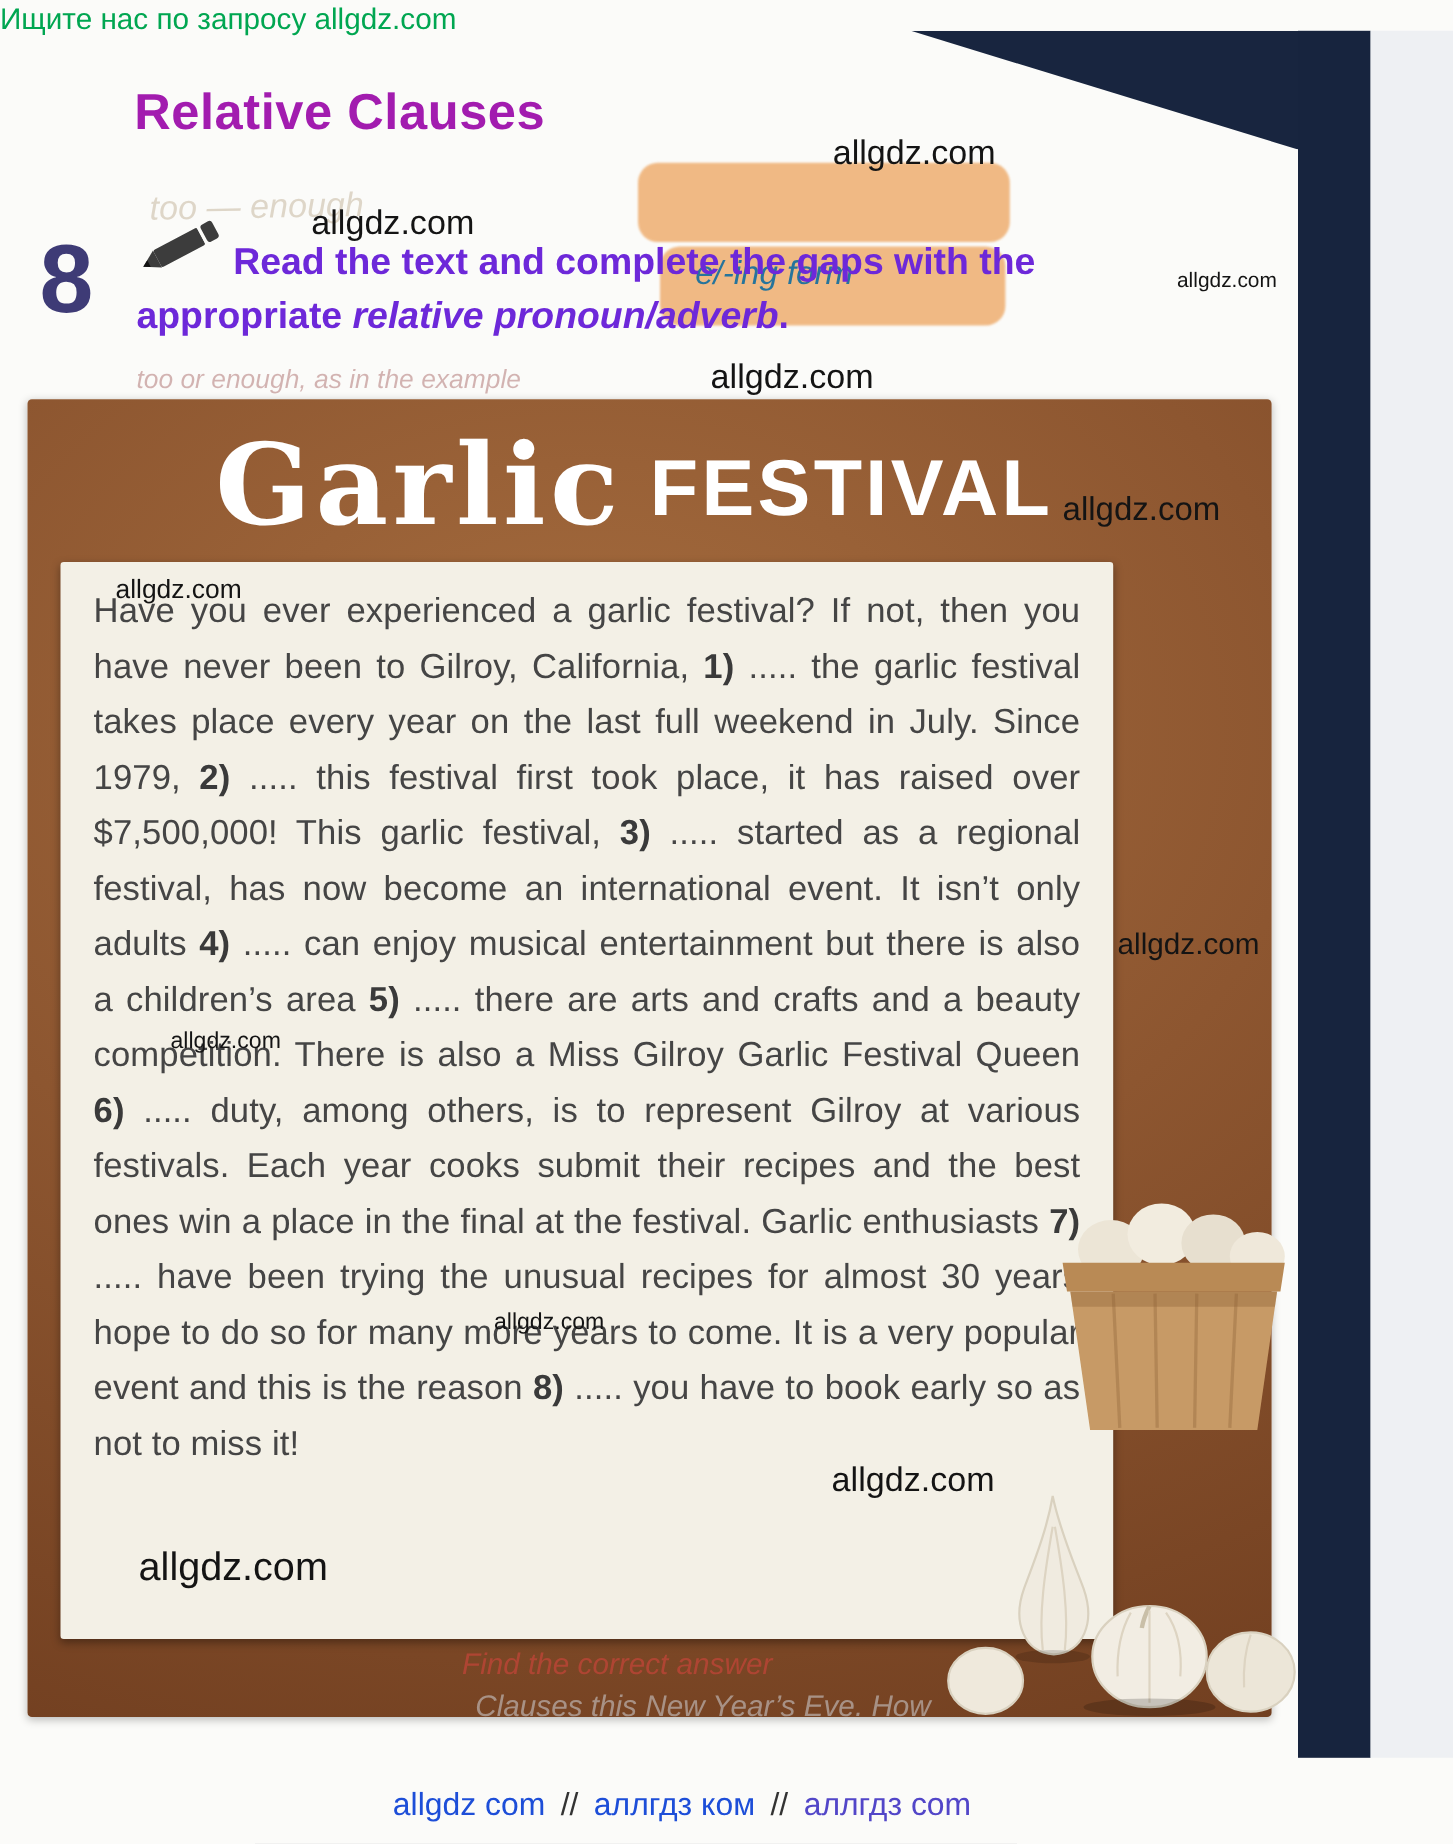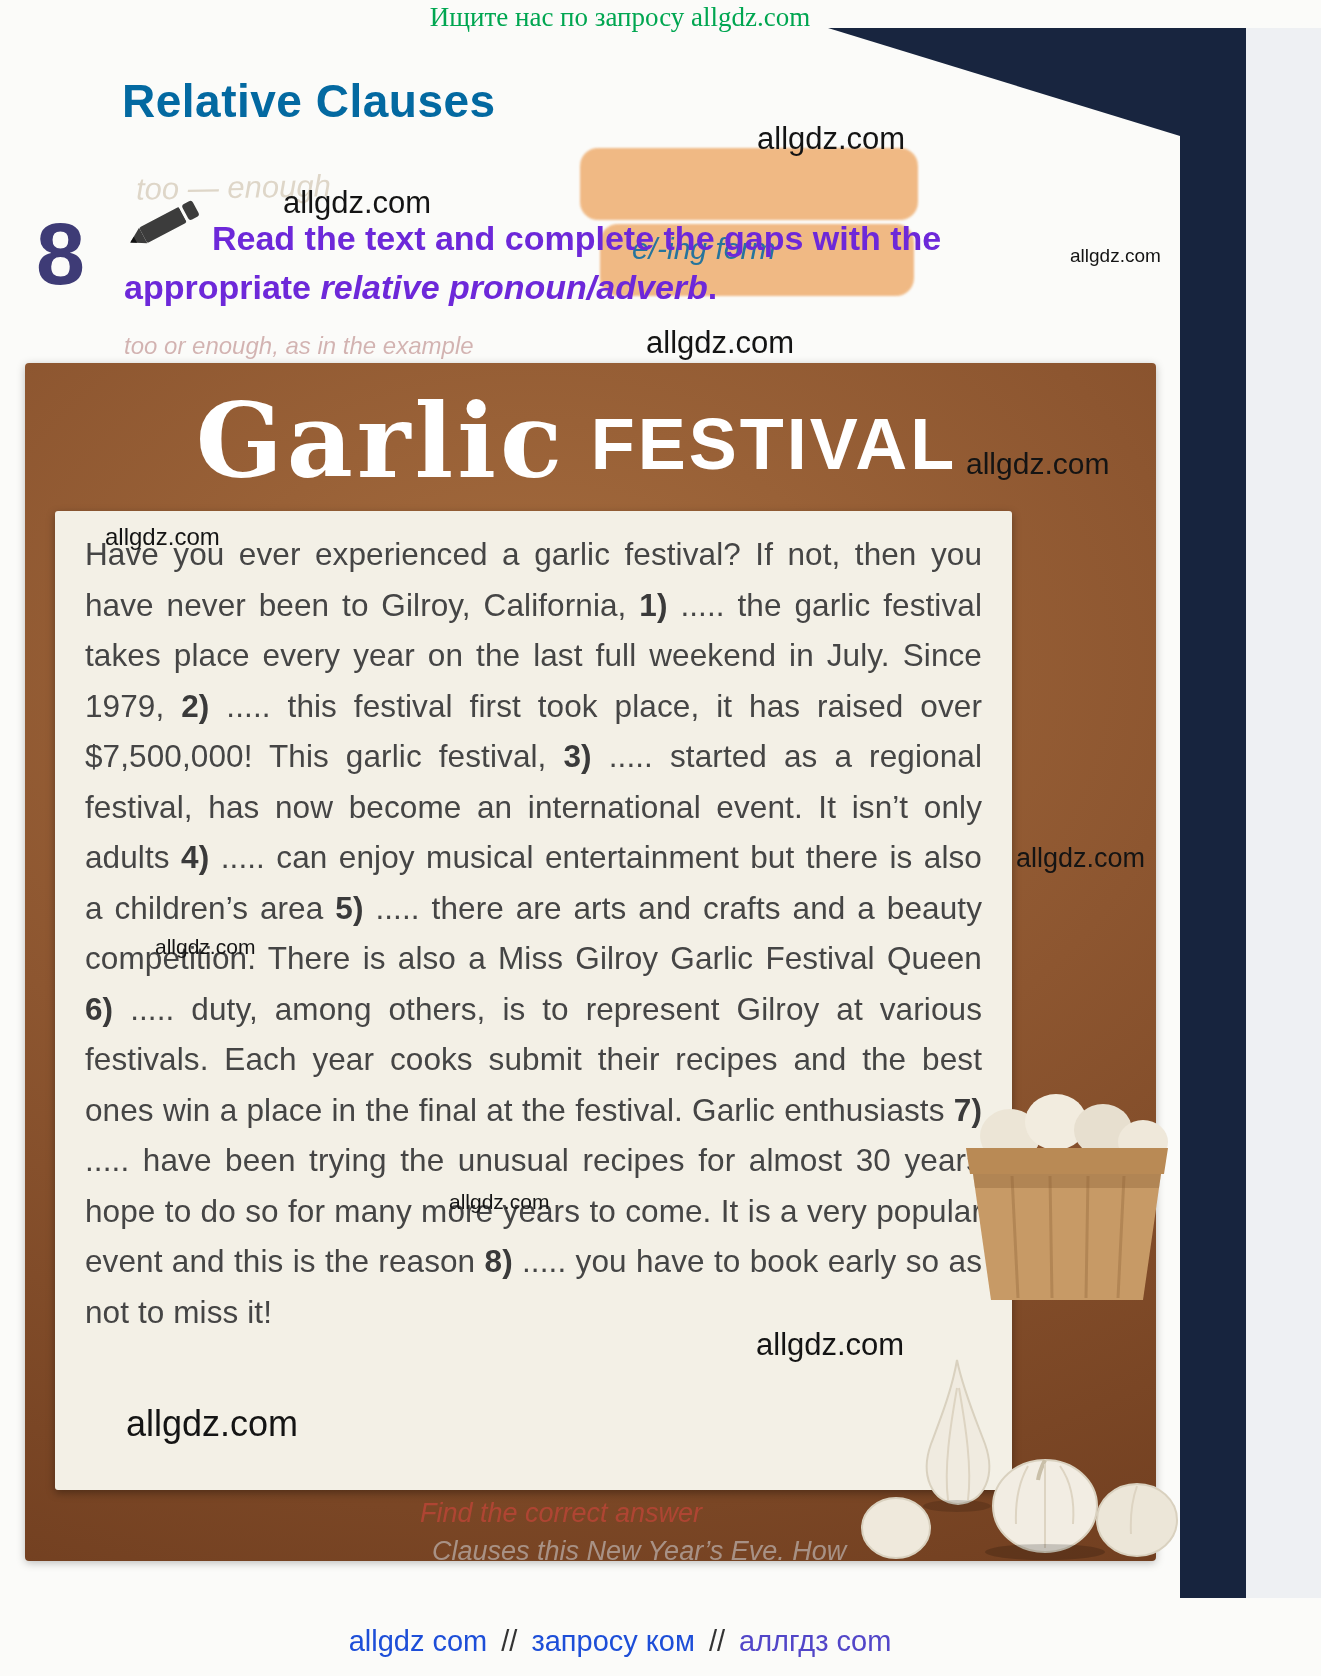--- a/index.html
+++ b/index.html
@@ -10,26 +10,26 @@
   }
   
   .corner-shade {
     position:absolute; left:828px; top:28px; width:352px; height:108px;
     background:#18253f; clip-path:polygon(0 0,100% 0,100% 100%);
   }
   .right-band { position:absolute; left:1180px; top:28px; width:66px; height:1570px; background:#17243e; }
   .edge-strip { position:absolute; left:1246px; top:28px; width:75px; height:1570px; background:#eef0f3; }
 
   .top-note {
-    position:absolute; top:2px; left:0; width:1240px; text-align:center;
-    color:#00a651; font-size:27px; z-index:7;font-family:Liberation Serif, serif;
+    position:absolute; top:2px; left:0; width:1240px; text-align:left;
+    color:#00a651; font-size:27px; z-index:7;
   }
   .page-title {
     position:absolute; left:122px; top:74px; font-size:46px; font-weight:700;
-    color:#0369a1; letter-spacing:.5px; z-index:5;
+    color:#a21caf; letter-spacing:.5px; z-index:5;
   }
   .wm { position:absolute; color:#141414; z-index:8; white-space:nowrap;margin-top:19px; }
 
   
   .blob { position:absolute; background:#eda45e; border-radius:18px; filter:blur(1px); opacity:.75; z-index:1; }
   .ghost { position:absolute; font-style:italic; white-space:nowrap; z-index:2; }
 
   .ex-num {
     position:absolute; left:36px; top:210px; font-size:88px; font-weight:700;
     color:#3e3b76; z-index:5; line-height:1;
@@ -163,16 +163,16 @@
   <div class="wm" style="left:646px; top:306px; font-size:31px;">allgdz.com</div>
   <div class="wm" style="left:966px; top:428px; font-size:30px;">allgdz.com</div>
   <div class="wm" style="left:105px; top:504px; font-size:24px;">allgdz.com</div>
   <div class="wm" style="left:1016px; top:824px; font-size:27px;">allgdz.com</div>
   <div class="wm" style="left:155px; top:916px; font-size:21px;">allgdz.com</div>
   <div class="wm" style="left:449px; top:1171px; font-size:21px;">allgdz.com</div>
   <div class="wm" style="left:756px; top:1308px; font-size:31px;">allgdz.com</div>
   <div class="wm" style="left:126px; top:1384px; font-size:36px;">allgdz.com</div>
 
   <div class="footer">
-    <span class="pp">allgdz com</span><span class="sep">//</span><span class="pp">запросу ком</span><span class="sep">//</span><span class="pb">аллгдз com</span>
+    <span class="pp">allgdz com</span><span class="sep">//</span><span class="pp">аллгдз ком</span><span class="sep">//</span><span class="pb">аллгдз com</span>
   </div>
 
 </div>
 
 </body></html>

